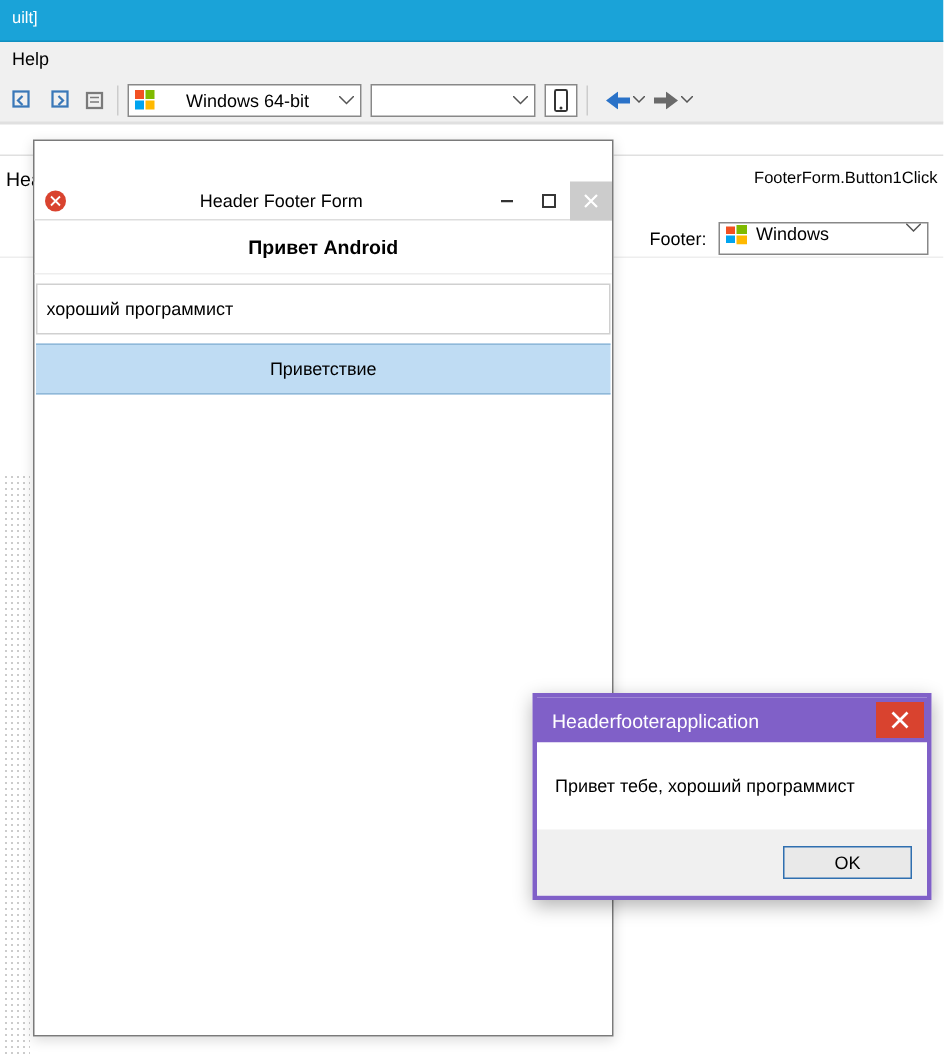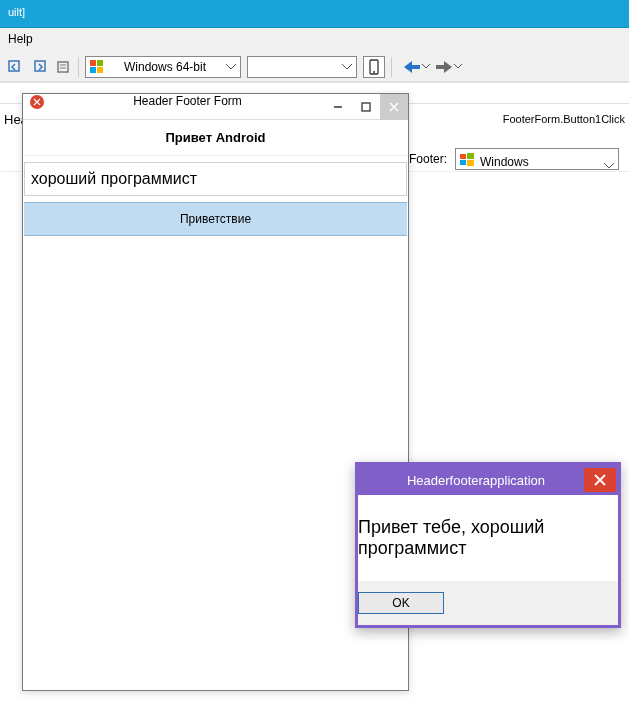--- a/index.html
+++ b/index.html
@@ -21,44 +21,44 @@
     .arrow-btn { display: inline-flex; align-items: center; gap: 2px; }
     .caret svg, .arrow-btn svg { display: block; }
 
     .sub-toolbar { height: 22px; background: #fff; border-top: 1px solid #e0e0e0; border-bottom: 1px solid #e0e0e0; }
     .editor-tab-row { height: 30px; background: #fff; display: flex; align-items: center; gap: 20px; padding: 0 4px; }
     .tab-trunc { font-size: 13px; color: #000; }
     .tab-full { font-size: 11px; color: #000; }
 
     .style-row { height: 26px; display: flex; align-items: center; justify-content: flex-end; padding-right: 10px; gap: 8px; border-bottom: 1px solid #eee; margin-top: 12px; }
     .style-row label { font-size: 12px; }
-    .style-combo { display: inline-flex; align-items: flex-end; height: 22px; border: 1px solid #888; background: #fff; padding: 0 4px; gap: 6px; width: 164px; position: relative; }
+    .style-combo { display: inline-flex; align-items: flex-start; height: 22px; border: 1px solid #888; background: #fff; padding: 0 4px; gap: 6px; width: 140px; position: relative; }
     .style-combo .caret { position: absolute; right: 4px; }
 
     .dotted-area { position: absolute; left: 2px; top: 316px; width: 18px; height: 390px; background-image: radial-gradient(#ccc 0.5px, transparent 0.5px); background-size: 4px 4px; }
 
     
     .app-window { position: absolute; left: 22px; top: 93px; width: 387px; height: 598px; background: #fff; border: 1px solid #7a7a7a; box-shadow: 0 2px 8px rgba(0,0,0,0.15); }
-    .app-titlebar { height: 26px; background: #fff; border-bottom: 1px solid #ddd; display: flex; align-items: flex-start; }
+    .app-titlebar { height: 26px; background: #fff; border-bottom: 1px solid #ddd; display: flex; align-items: center; margin-top: 27px; }
     .app-titlebar .icon { width: 16px; height: 16px; margin: 0 6px; }
     .app-titlebar .title { flex: 1; text-align: center; font-size: 12px; }
     .winbtn { width: 28px; height: 26px; display: inline-flex; align-items: center; justify-content: center; }
     .winbtn.close { background: #ccc; }
     .app-header { height: 36px; display: flex; align-items: center; justify-content: center; font-weight: bold; font-size: 13px; border-bottom: 1px solid #eee; }
     .app-body { padding: 6px 0 0 0; }
-    .app-input { width: calc(100% - 2px); margin: 0 1px; height: 34px; border: 1px solid #d0d0d0; padding: 0 6px; font-size: 16px; background: #fff; }
+    .app-input { width: calc(100% - 2px); margin: 0 1px; height: 34px; border: 1px solid #d0d0d0; padding: 0 6px; font-size: 12px; background: #fff; }
     .app-btn { width: calc(100% - 2px); margin: 6px 1px 16px 1px; height: 34px; background: #bfdcf3; border-top: 1px solid #8fb8d8; border-bottom: 1px solid #8fb8d8; display: flex; align-items: center; justify-content: center; font-size: 12px; }
 
     
     .msgbox { position: absolute; left: 355px; top: 462px; width: 266px; background: #fff; border: 3px solid #8060c8; box-shadow: 0 4px 12px rgba(0,0,0,0.3); }
     .msg-titlebar { height: 30px; background: #8060c8; color: #fff; display: flex; align-items: center; padding-left: 10px; }
-    .msg-titlebar .title { flex: 1; text-align: center; font-size: 13px; }
+    .msg-titlebar .title { flex: 1; font-size: 13px; }
     .msg-close { width: 32px; height: 24px; background: #d9432f; display: inline-flex; align-items: center; justify-content: center; margin-right: 2px; }
-    .msg-body { padding: 22px 0; font-size: 18px; background: #fff; }
-    .msg-footer { height: 44px; background: #f0f0f0; display: flex; align-items: center; padding-right: 10px; }
+    .msg-body { padding: 22px 12px; font-size: 12px; background: #fff; }
+    .msg-footer { height: 44px; background: #f0f0f0; display: flex; align-items: center; justify-content: flex-end; padding-right: 10px; }
     .ok-btn { width: 86px; height: 22px; background: #e9e9e9; border: 1px solid #2f6fb0; display: inline-flex; align-items: center; justify-content: center; font-size: 12px; }
   </style>
 </head>
 <body>
 
 <div class="title-strip">
   <span>uilt]</span>
 </div>
 
 <div class="menu-strip">

